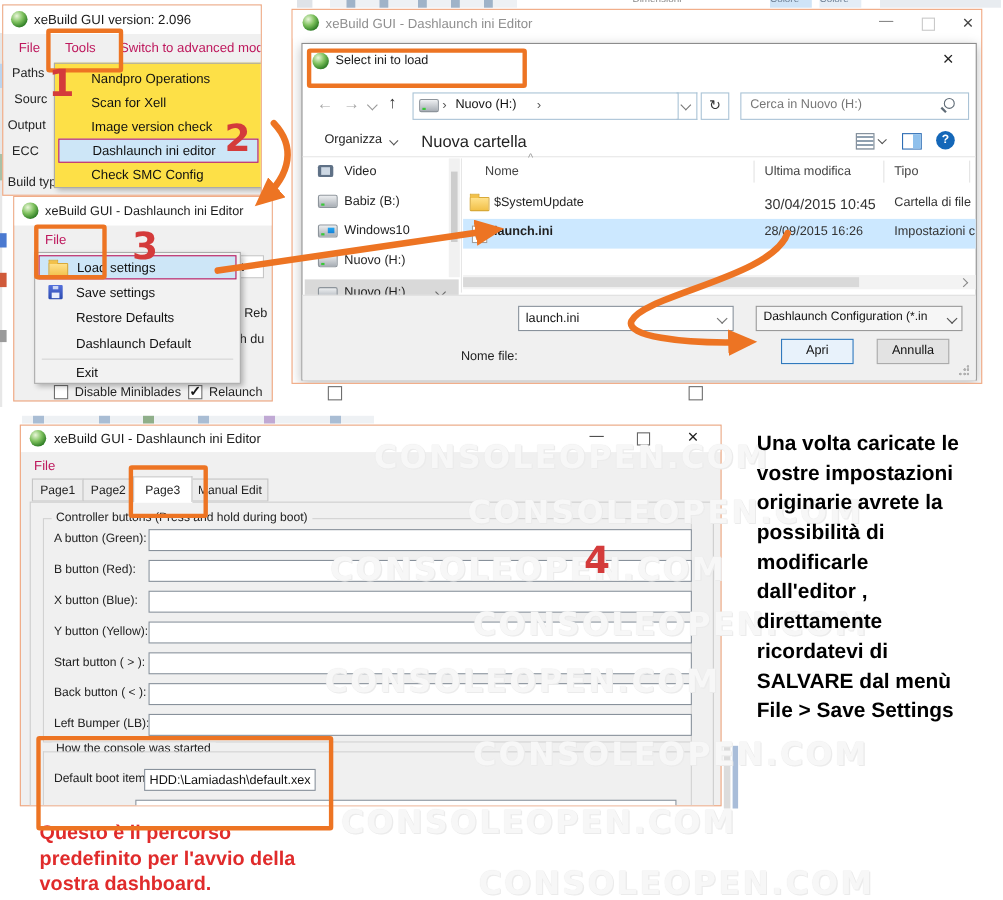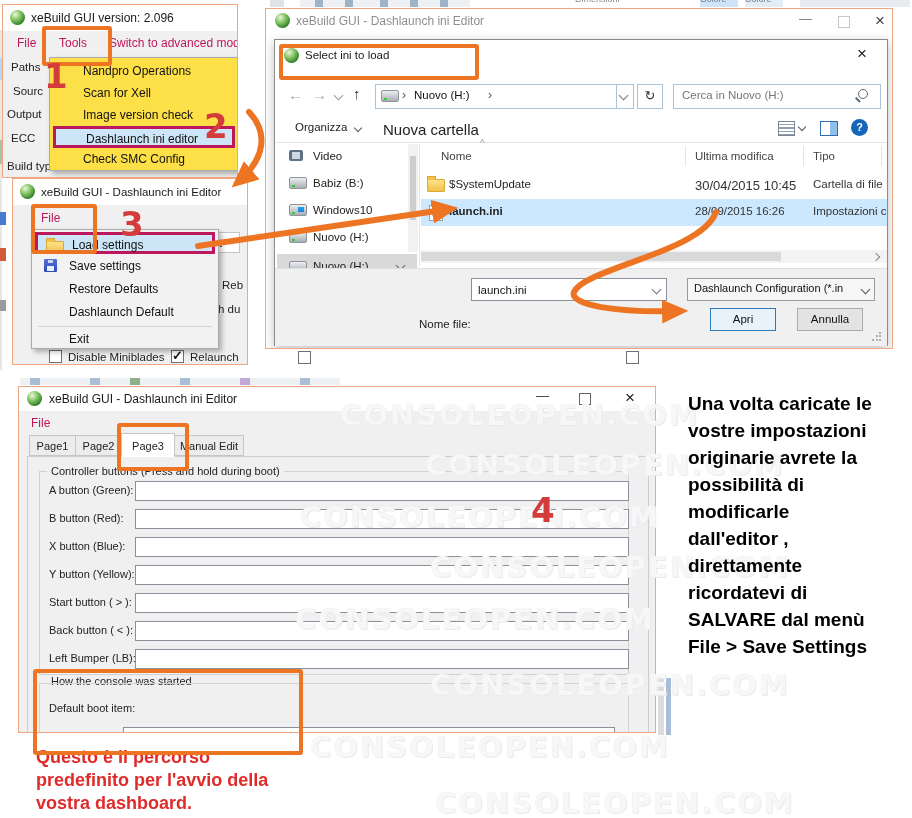--- a/index.html
+++ b/index.html
@@ -7,21 +7,21 @@
           font-family:"Liberation Sans",sans-serif;}
   .abs{position:absolute;}
   .win{position:absolute;background:#f0f0f0;border:1px solid #f0a67e;box-sizing:border-box;overflow:hidden;}
   .tbar{position:absolute;left:0;top:0;right:0;height:26px;background:#fff;}
   .ttext{position:absolute;font-size:12px;color:#1a1a1a;white-space:nowrap;}
   .gray{color:#8f8f8f;}
   .mlabel{position:absolute;font-size:12px;color:#be185d;white-space:nowrap;}
   .lbl{position:absolute;font-size:11px;color:#222;white-space:nowrap;}
   .dd{position:absolute;background:#fde047;border:1px solid #ababab;box-shadow:3px 3px 5px rgba(0,0,0,.28);}
   .ddi{position:absolute;left:3px;right:3px;height:22px;font-size:12px;color:#111;line-height:22px;white-space:nowrap;}
-  .hl{background:#cde6f7;border:3px solid #be185d;box-sizing:border-box;line-height:20px;}
+  .hl{background:#cde6f7;border:1px solid #be185d;box-sizing:border-box;line-height:20px;}
   .inp{position:absolute;background:#fff;border:1px solid #88919b;box-sizing:border-box;font-size:11.5px;color:#111;line-height:18px;white-space:nowrap;overflow:hidden;}
   .grp{position:absolute;border:1px solid #d2d2d2;}
   .grplb{position:absolute;font-size:11px;color:#222;background:#f0f0f0;padding:0 4px;white-space:nowrap;}
   .cb{position:absolute;width:13px;height:13px;background:#fff;border:1px solid #6e6e6e;box-sizing:border-box;}
   .cb.ck::after{content:"✓";position:absolute;left:0;top:-3px;font-size:13px;font-weight:bold;color:#1a1a1a;}
   .tab{position:absolute;height:21px;background:#ececec;border:1px solid #c6c6c6;box-sizing:border-box;
        font-size:11px;color:#222;text-align:center;line-height:21px;white-space:nowrap;overflow:hidden;}
   .tab.on{background:#fff;border-bottom-color:#fff;z-index:2;}
   .obox{position:absolute;border:4px solid #ed7423;border-radius:3px;z-index:70;pointer-events:none;}
   .rednum{position:absolute;color:#d43b3b;font-size:34px;font-weight:bold;z-index:80;font-family:"DejaVu Sans",sans-serif;}
@@ -306,20 +306,23 @@
     <span class="lbl" style="left:30px;top:209px;">Start button ( &gt; ):</span>
     <div class="inp" style="left:116px;top:206px;width:494px;height:20px;"></div>
     <span class="lbl" style="left:30px;top:237px;">Back button ( &lt; ):</span>
     <div class="inp" style="left:116px;top:234px;width:494px;height:20px;"></div>
     <span class="lbl" style="left:30px;top:265px;">Left Bumper (LB):</span>
     <div class="inp" style="left:116px;top:262px;width:494px;height:20px;"></div>
 
     <span class="grplb" style="left:28px;top:288px;background:#f0f0f0;">How the console was started</span>
     <div class="grp" style="left:20px;top:296px;width:588px;height:60px;border-bottom:none;"></div>
     <span class="lbl" style="left:30px;top:315px;">Default boot item:</span>
+    <div class="inp" style="left:112px;top:312px;width:156px;height:20px;padding:1px 4px;">
+      <span>HDD:\Lamiadash\default.xex</span>
+    </div>
     <div class="inp" style="left:104px;top:340px;width:492px;height:14px;"></div>
   </div>
 
   <div class="wm" style="left:340px;top:398px;">CONSOLEOPEN.COM</div>
   <div class="wm" style="left:425px;top:448px;">CONSOLEOPEN.COM</div>
   <div class="wm" style="left:300px;top:500px;">CONSOLEOPEN.COM</div>
   <div class="wm" style="left:430px;top:550px;">CONSOLEOPEN.COM</div>
   <div class="wm" style="left:295px;top:602px;">CONSOLEOPEN.COM</div>
   <div class="wm" style="left:430px;top:668px;">CONSOLEOPEN.COM</div>
   <div class="wm" style="left:310px;top:730px;">CONSOLEOPEN.COM</div>

